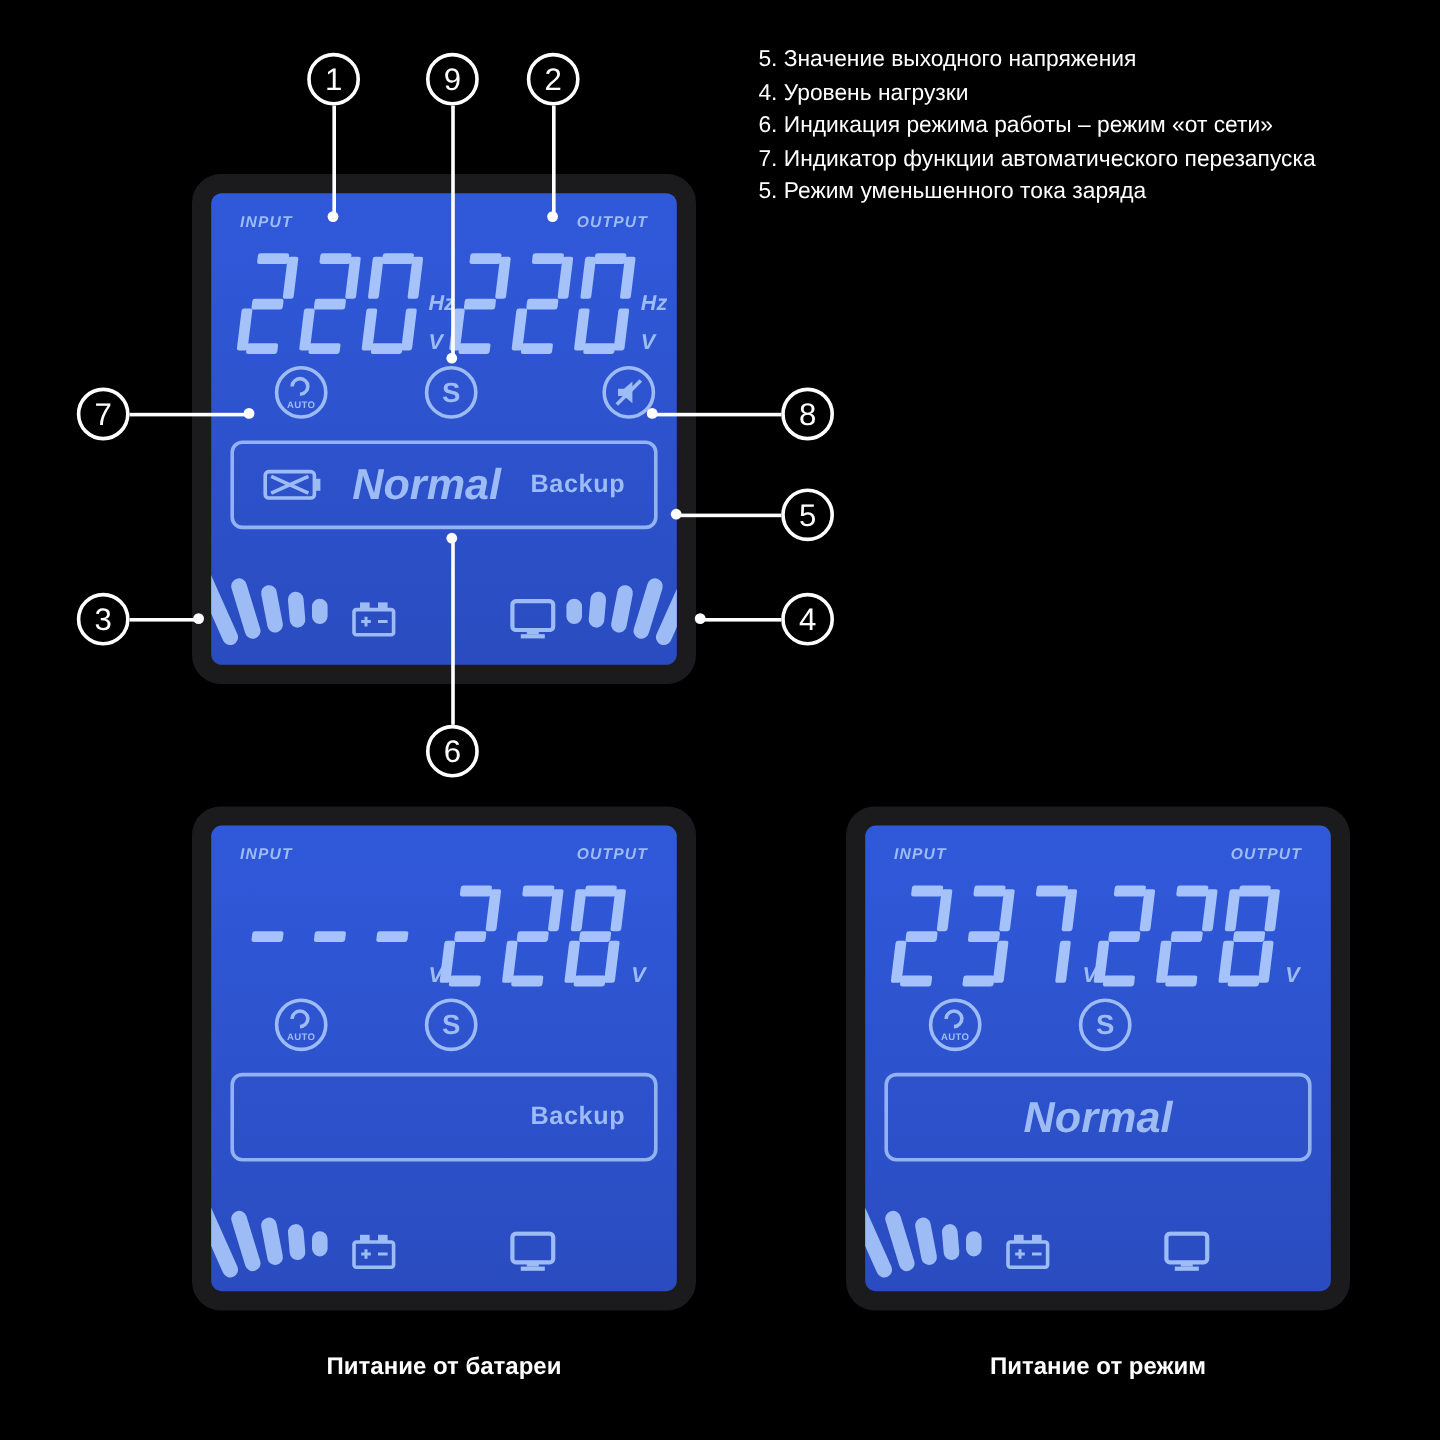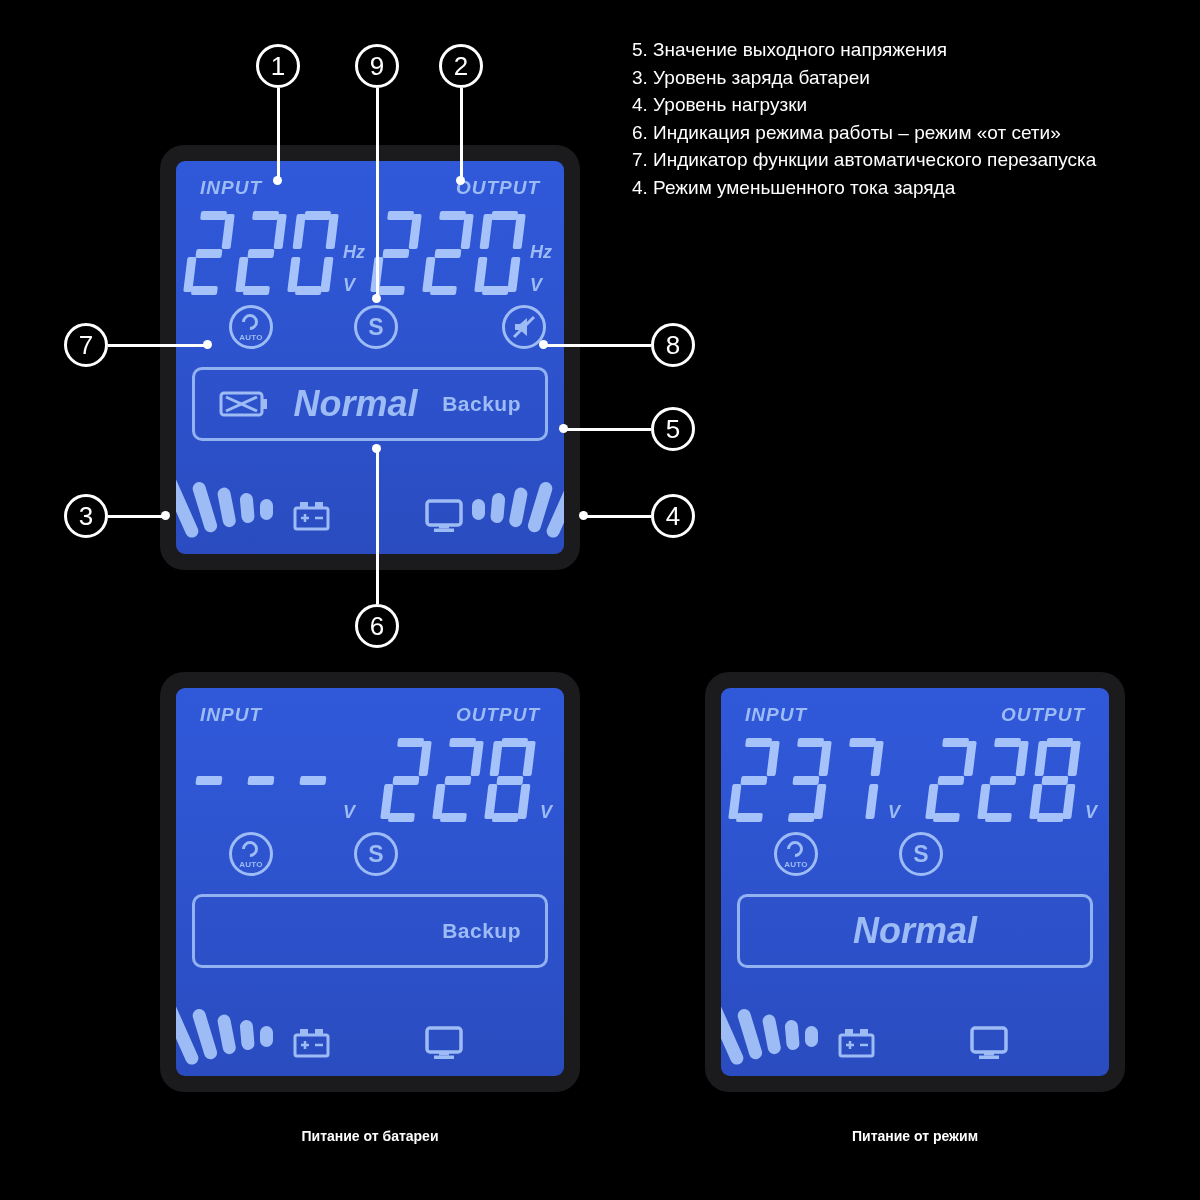--- a/index.html
+++ b/index.html
@@ -5,24 +5,24 @@
   html,body{margin:0;padding:0;background:#000;}
   .stage{position:relative;width:1200px;height:1200px;background:#000;overflow:hidden;
          font-family:"Liberation Sans",sans-serif;}
 
   
   .panel{position:absolute;width:420px;height:425px;background:#1b1b1e;border-radius:24px;
          padding:16px;box-sizing:border-box;}
   .screen{width:100%;height:100%;border-radius:9px;overflow:hidden;position:relative;
           background:linear-gradient(180deg,#3059da,#2a4cc0);}
   .labels-row{display:flex;justify-content:space-between;padding:16px 24px 0;height:22px;}
-  .io-label{font-style:italic;font-weight:bold;font-size:19px;color:#9dbcf5;letter-spacing:1px;}
+  .io-label{font-style:italic;font-weight:bold;font-size:13px;color:#9dbcf5;letter-spacing:1px;}
 
   .digits-row{display:flex;justify-content:space-between;align-items:flex-end;
-              padding:0 12px;margin-top:8px;height:88px;}
+              padding:0 26px;margin-top:8px;height:88px;}
   .digit-group{display:flex;align-items:flex-end;}
   .sevenseg{display:flex;gap:10px;}
   .digit{position:relative;width:42px;height:84px;transform:skewX(-7deg);}
   .seg{position:absolute;background:#a6c2fa;border-radius:2px;}
   .seg.a{top:0;left:8px;right:8px;height:9px;}
   .seg.g{top:50%;margin-top:-4.5px;left:8px;right:8px;height:9px;}
   .seg.d{bottom:0;left:8px;right:8px;height:9px;}
   .seg.f{left:0;top:3px;width:9px;height:calc(50% - 7px);}
   .seg.b{right:0;top:3px;width:9px;height:calc(50% - 7px);}
   .seg.e{left:0;bottom:3px;width:9px;height:calc(50% - 7px);}
@@ -68,21 +68,21 @@
   .fan-right i:nth-child(3){height:40px;margin-bottom:10px;transform:rotate(11deg);}
   .fan-right i:nth-child(4){height:52px;margin-bottom:5px;transform:rotate(17deg);}
   .fan-right i:nth-child(5){height:66px;transform:rotate(24deg);}
   .batt-sm{position:absolute;left:116px;bottom:12px;}
   .monitor{position:absolute;left:248px;bottom:12px;}
   svg{display:block;}
 
   
   .legend{position:absolute;left:632px;top:36px;}
   .legend-item{color:#fff;font-size:19px;line-height:27.5px;white-space:nowrap;}
-  .caption{position:absolute;width:420px;text-align:center;font-size:14px;font-weight:bold;color:#fff;}
+  .caption{position:absolute;width:420px;text-align:center;font-size:20px;font-weight:bold;color:#fff;}
   .callout{position:absolute;width:44px;height:44px;box-sizing:border-box;border:3px solid #fff;
            border-radius:50%;background:#000;color:#fff;display:flex;align-items:center;
            justify-content:center;font-size:26px;}
   .cline{position:absolute;background:#fff;}
   .cdot{position:absolute;width:9px;height:9px;border-radius:50%;background:#fff;}
 </style>
 </head>
 <body>
 
 <div class="stage">
@@ -413,25 +413,24 @@
             <rect x="15" y="26" width="10" height="3.5" fill="currentColor"></rect>
             <rect x="10" y="29.5" width="20" height="3.5" fill="currentColor"></rect>
           </svg>
         </span>
       </div>
     </div>
   </div>
 
   <div class="legend">
     <div class="legend-item">5. Значение выходного напряжения</div>
-    <div class="legend-item">3. Уровень заряда батареи</div>
     <div class="legend-item">4. Уровень нагрузки</div>
     <div class="legend-item">6. Индикация режима работы – режим «от сети»</div>
     <div class="legend-item">7. Индикатор функции автоматического перезапуска</div>
-    <div class="legend-item">4. Режим уменьшенного тока заряда</div>
+    <div class="legend-item">5. Режим уменьшенного тока заряда</div>
   </div>
 
   <div class="caption" style="left:160px;top:1128px;">Питание от батареи</div>
   <div class="caption" style="left:705px;top:1128px;">Питание от режим</div>
 
   <div class="cline" style="left:277px;top:88px;width:3px;height:92px;"></div>
   <div class="cdot" style="left:273px;top:176px;"></div>
   <div class="cline" style="left:376px;top:88px;width:3px;height:208px;"></div>
   <div class="cdot" style="left:372px;top:294px;"></div>
   <div class="cline" style="left:460px;top:88px;width:3px;height:92px;"></div>

